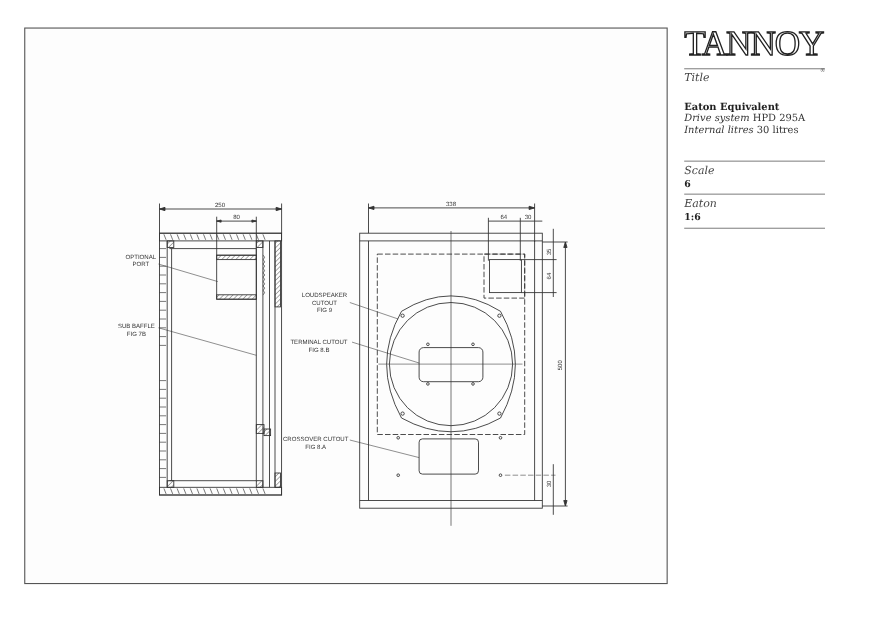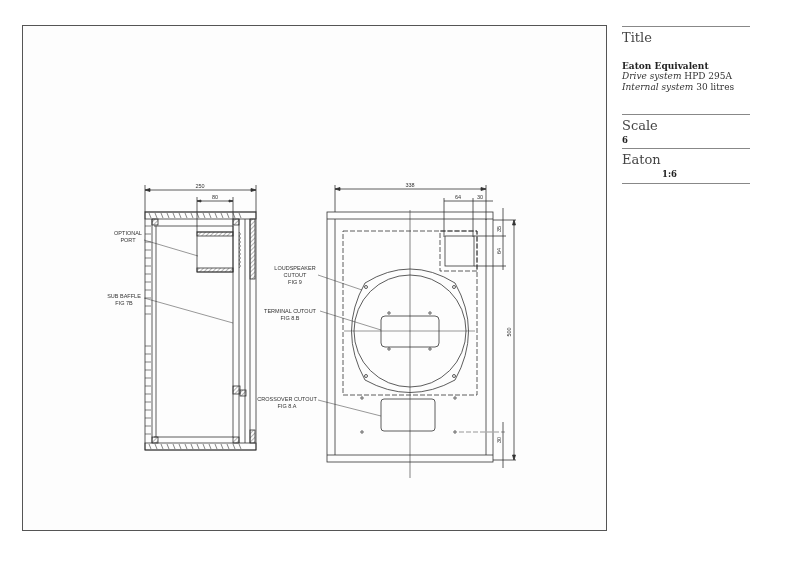--- a/index.html
+++ b/index.html
@@ -4,21 +4,21 @@
 <style>
   html, body { margin:0; padding:0; background:#fff; }
   body { width:793px; height:561px; position:relative; overflow:hidden; font-family:"Liberation Sans", sans-serif; }
   .frame { position:absolute; left:22px; top:25px; width:585px; height:506px; border:1px solid #555; box-sizing:border-box; background:#fdfdfd; }
   svg.drawing { position:absolute; left:0; top:0; width:793px; height:561px; }
   svg text { font-family:"Liberation Sans", sans-serif; fill:#333; }
   .title-block { position:absolute; left:622px; top:22px; width:128px; font-family:"DejaVu Serif", serif; color:#222; }
   .logo { font-family:"Liberation Serif", serif; font-size:32px; letter-spacing:-1px; color:#fff; -webkit-text-stroke:1.2px #222; font-weight:normal; line-height:34px; height:36px; position:relative; }
   .logo .reg { position:absolute; font-size:5px; -webkit-text-stroke:0; color:#444; left:124px; top:26px; }
   .rule { border-top:1px solid #888; margin:0; }
-  .lbl { font-size:13px; color:#444; margin-top:3px; }
+  .lbl { font-size:10px; color:#444; margin-top:3px;font-style:italic; }
   .val-bold { font-size:9.5px; font-weight:bold; margin-top:16px; }
   .line { font-size:9px; color:#333; line-height:10.5px; }
   .line i { }
   .sec { margin-top:22px; }
 </style>
 </head>
 <body>
 
 <div class="frame"></div>
 
@@ -165,25 +165,29 @@
     <text x="295" y="277">CUTOUT</text>
     <text x="295" y="284">FIG 9</text>
     <text x="290" y="313">TERMINAL CUTOUT</text>
     <text x="290" y="320">FIG 8.B</text>
     <text x="287" y="401">CROSSOVER CUTOUT</text>
     <text x="287" y="408">FIG 8.A</text>
   </g>
 </svg>
 
 <div class="title-block">
+  <div class="logo">
+    <span>TANNOY</span>
+    <span class="reg">®</span>
+  </div>
   <div class="rule" style="margin-top:4px;"></div>
   <div class="lbl">Title</div>
   <div class="val-bold" style="font-size:9px;">Eaton Equivalent</div>
   <div class="line"><i>Drive system</i> <span>HPD 295A</span></div>
-  <div class="line"><i>Internal system</i> <span>30 litres</span></div>
+  <div class="line"><i>Internal litres</i> <span>30 litres</span></div>
   <div class="rule sec"></div>
   <div class="lbl">Scale</div>
   <div class="val-bold" style="font-size:8.5px;margin-top:2px;margin-bottom:3px;">6</div>
   <div class="rule"></div>
   <div class="lbl">Eaton</div>
-  <div class="val-bold" style="font-size:8.5px;margin-top:2px;margin-bottom:4px;margin-left:40px;">1:6</div>
+  <div class="val-bold" style="font-size:8.5px;margin-top:2px;margin-bottom:4px;">1:6</div>
   <div class="rule"></div>
 </div>
 
 </body></html>

